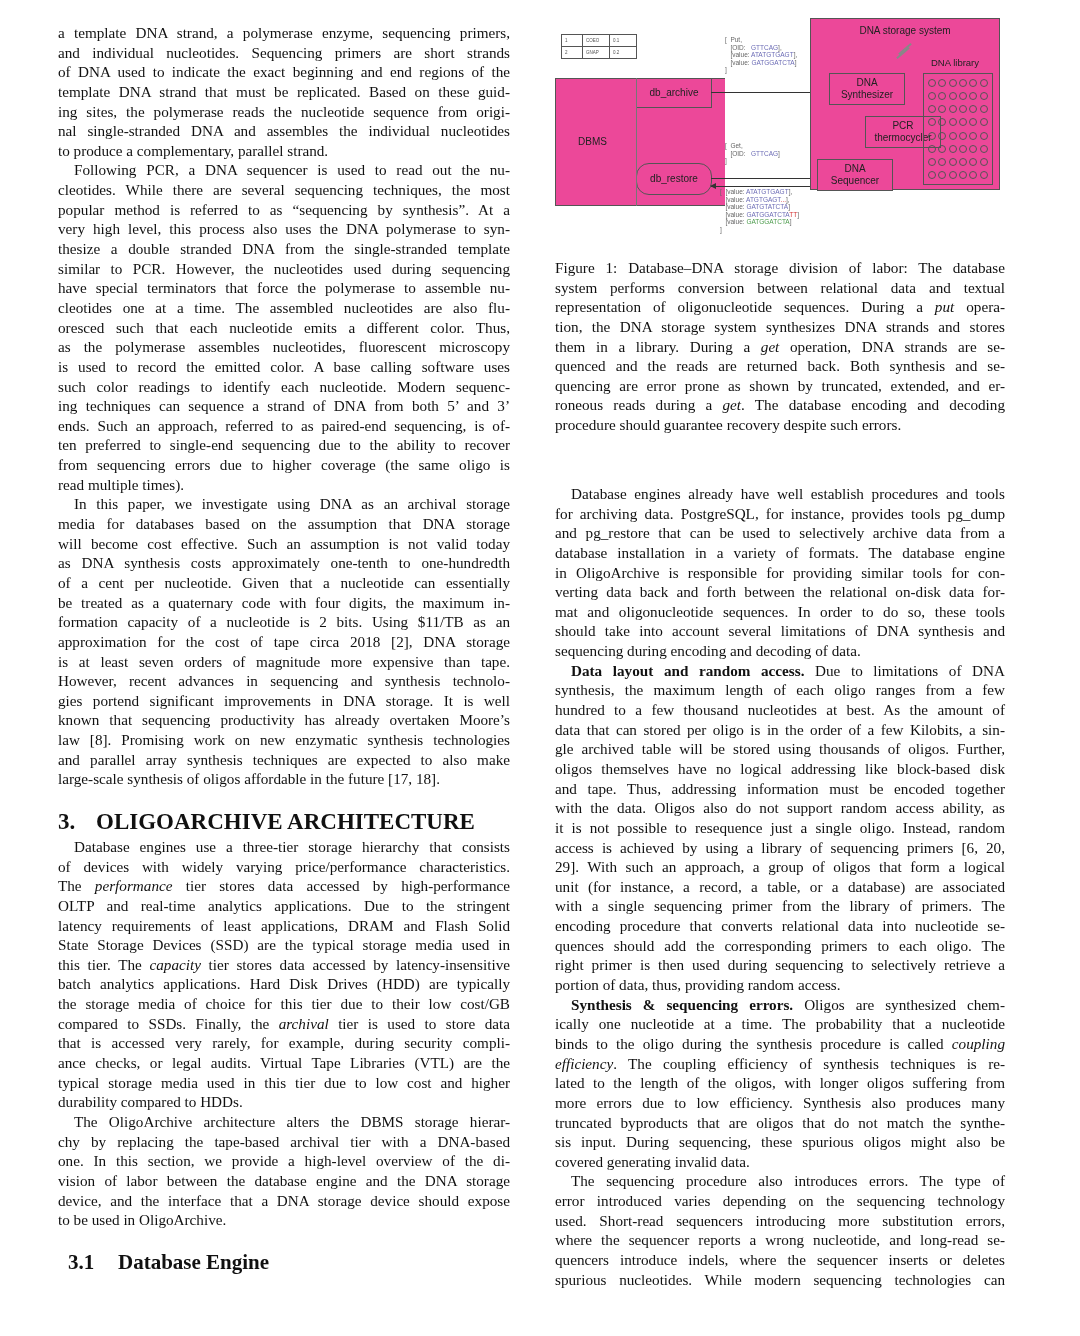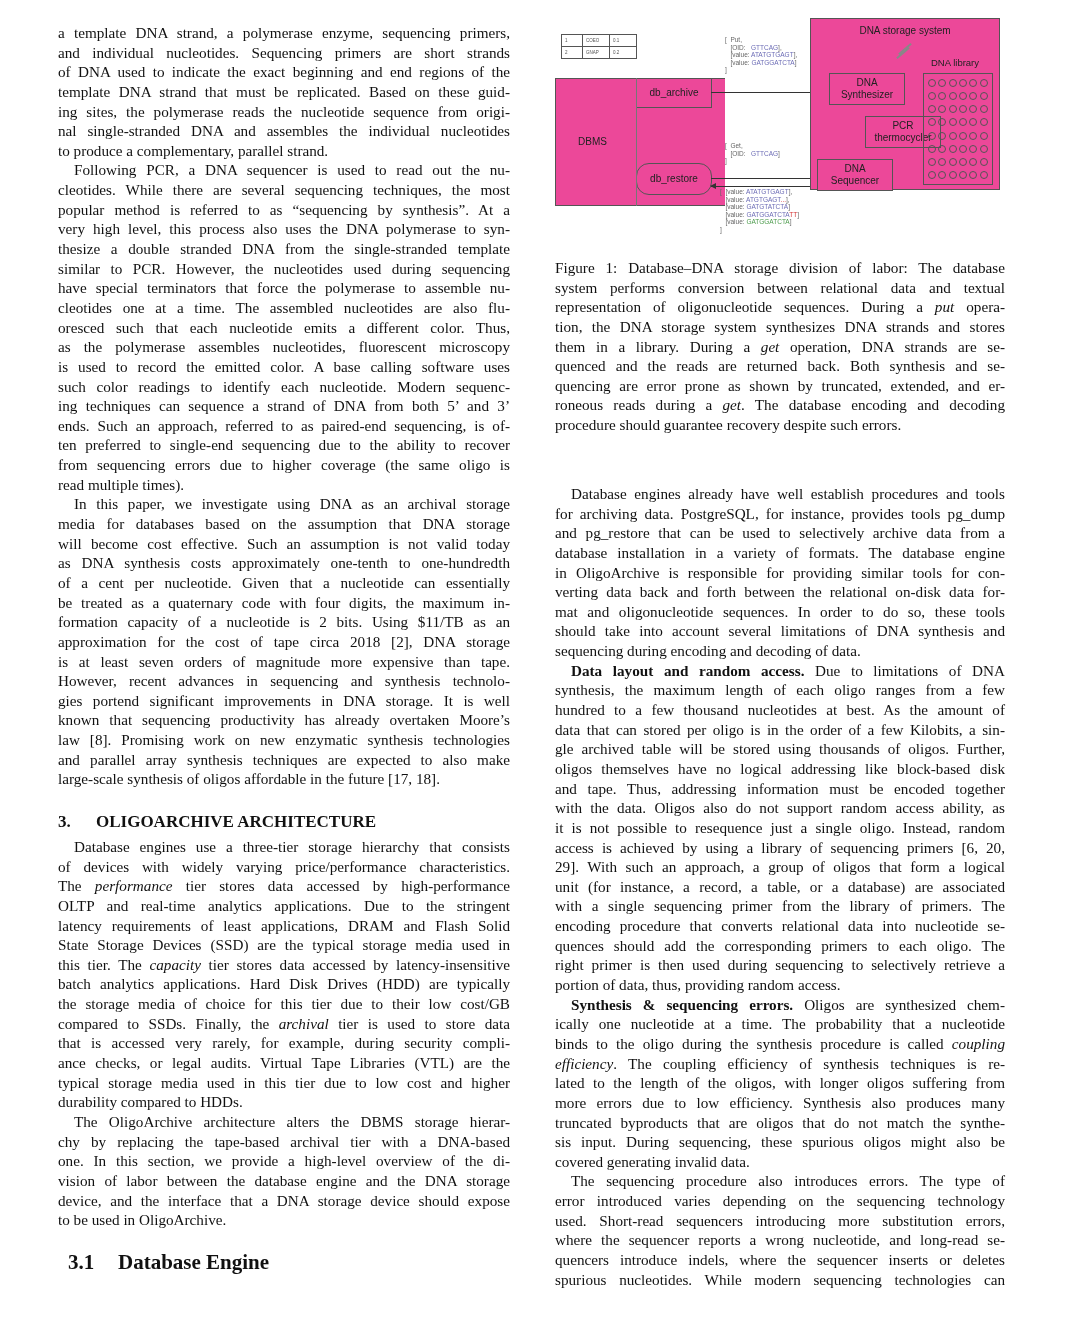--- a/index.html
+++ b/index.html
@@ -3,21 +3,21 @@
 <meta charset="utf-8">
 <style>
   html, body { margin:0; padding:0; background:#fff; }
   body { width:1080px; height:1336px; position:relative; overflow:hidden;
          font-family:"Liberation Serif", serif; color:#111; }
   .col { position:absolute; width:452px; font-size:15.2px; line-height:19.65px; }
   #col-left { left:58px; top:23px; }
   .ln { display:block; text-align:justify; text-align-last:justify; white-space:nowrap; height:19.65px; }
   .ln.last { text-align-last:left; }
   .ind { text-indent:16px; }
-  h2.sec { font-size:17px; font-weight:bold; margin:0; height:30px; line-height:30px; }
+  h2.sec { font-size:23px; font-weight:bold; margin:0; height:30px; line-height:30px; }
   h2.sec .num { display:inline-block; width:38px; }
   h3.sub { font-size:21px; font-weight:bold; margin:10px; height:28px; line-height:28px; }
   h3.sub .num { display:inline-block; width:50px; }
   b.rh { font-weight:bold; }
   
   #figure { position:absolute; left:555px; top:18px; width:460px; height:230px;
             font-family:"Liberation Sans", sans-serif; }
   .fbox { position:absolute; border:1px solid #555; background:#ec4899; font-size:10px; color:#222;
           display:flex; align-items:center; justify-content:center; text-align:center; line-height:12px; }
   .tbl { position:absolute; left:6px; top:16px; border-collapse:collapse; font-size:4.5px; color:#555; }

